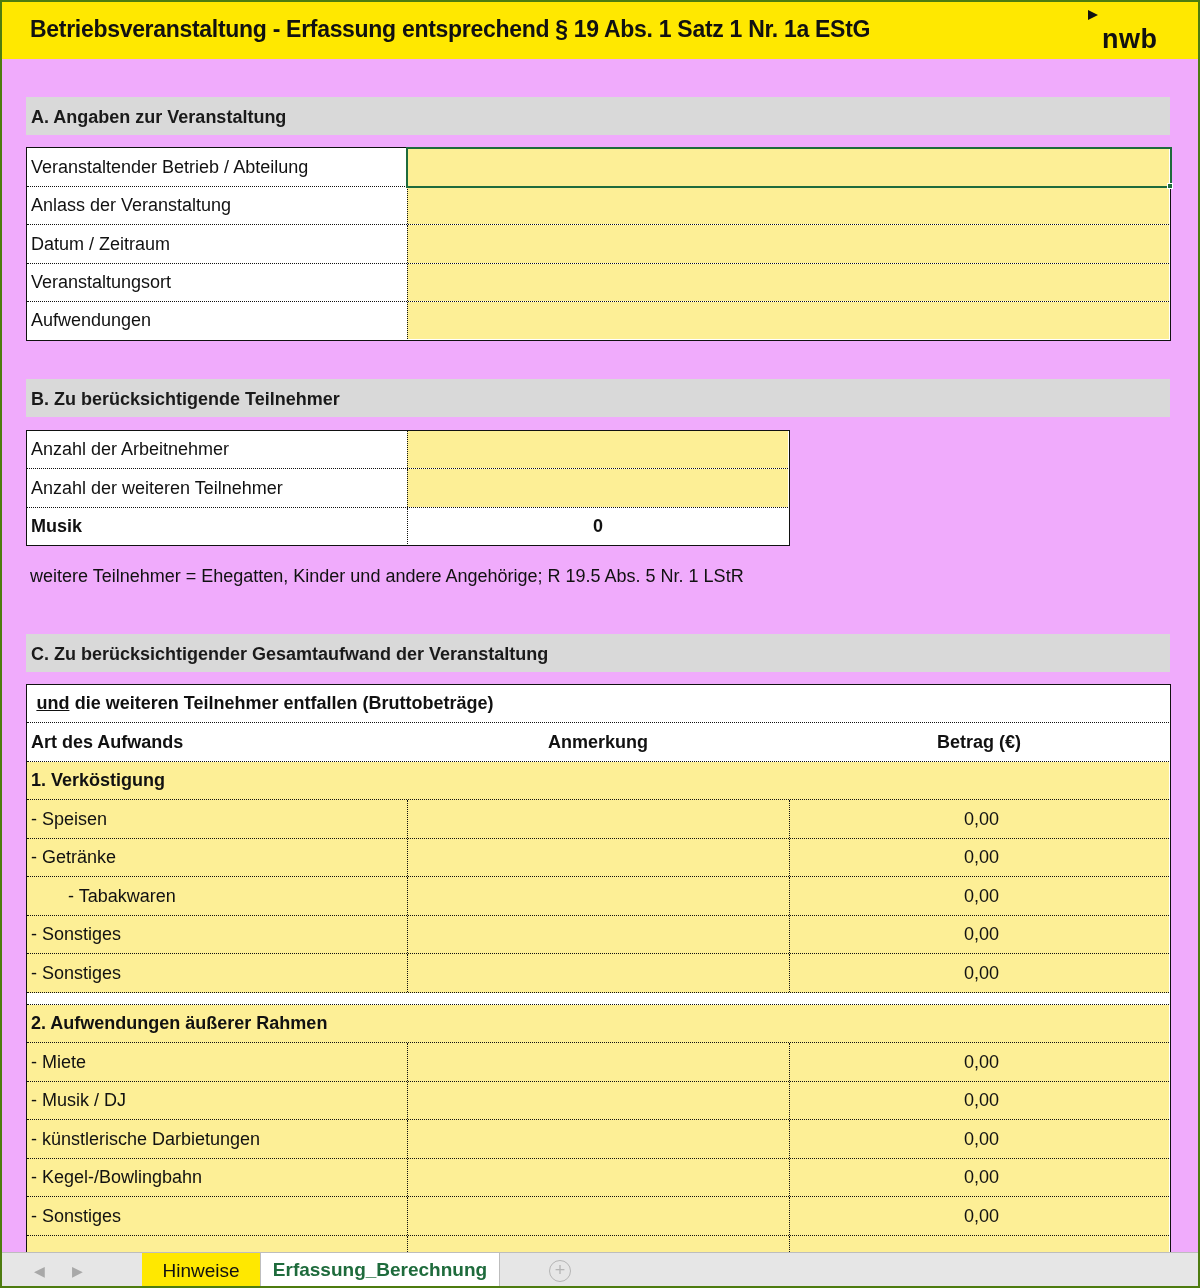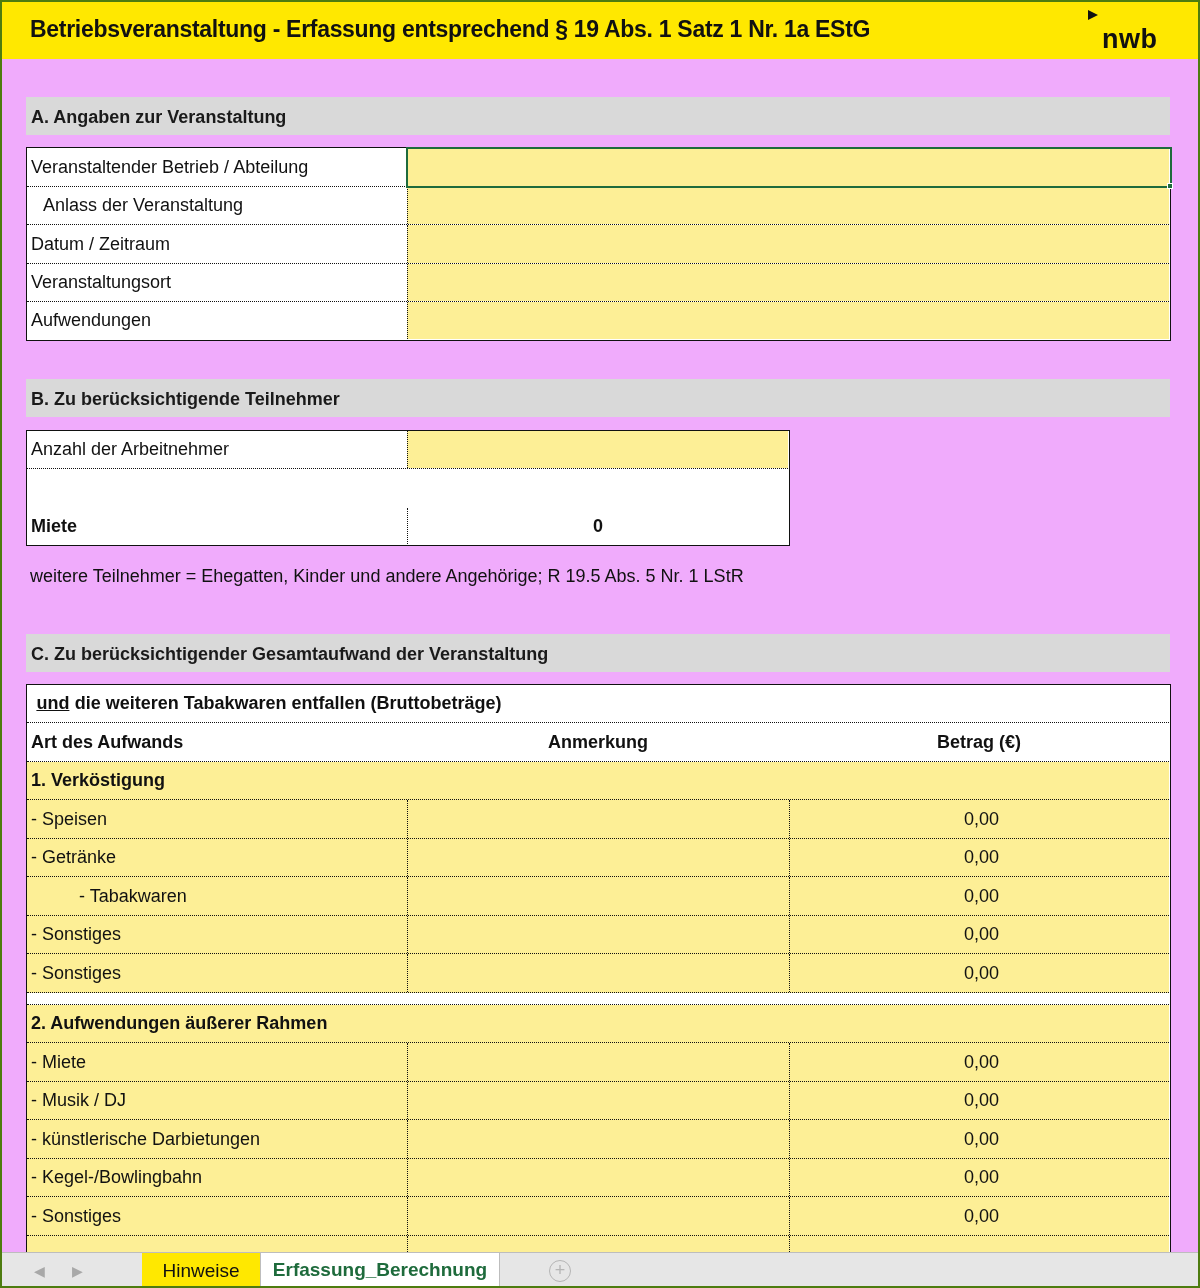--- a/index.html
+++ b/index.html
@@ -84,21 +84,21 @@
   <div class="section-header" style="top:95px;">
     <span>A. Angaben zur Veranstaltung</span>
   </div>
 
   <div class="grid" style="left:24px; top:145px; width:1145px; height:194px;">
     <div class="row dotted-bottom" style="top:0; width:1142px; height:39px;">
       <div class="cell label" style="left:0; width:380px;">Veranstaltender Betrieb / Abteilung</div>
       <div class="cell input vsep" style="left:380px; width:762px;"></div>
     </div>
     <div class="row dotted-bottom" style="top:39px; width:1142px; height:38px;">
-      <div class="cell label" style="left:12px; width:380px;">Anlass der Veranstaltung</div>
+      <div class="cell label" style="left:0; width:380px;">Anlass der Veranstaltung</div>
       <div class="cell input vsep" style="left:380px; width:762px;"></div>
     </div>
     <div class="row dotted-bottom" style="top:77px; width:1142px; height:39px;">
       <div class="cell label" style="left:0; width:380px;">Datum / Zeitraum</div>
       <div class="cell input vsep" style="left:380px; width:762px;"></div>
     </div>
     <div class="row dotted-bottom" style="top:116px; width:1142px; height:38px;">
       <div class="cell label" style="left:0; width:380px;">Veranstaltungsort</div>
       <div class="cell input vsep" style="left:380px; width:762px;"></div>
     </div>
@@ -112,38 +112,42 @@
 
   <div class="section-header" style="top:377px;">
     <span>B. Zu berücksichtigende Teilnehmer</span>
   </div>
 
   <div class="grid" style="left:24px; top:428px; width:764px; height:116px;">
     <div class="row dotted-bottom" style="top:0; width:761px; height:38px;">
       <div class="cell label" style="left:0; width:380px;">Anzahl der Arbeitnehmer</div>
       <div class="cell input vsep" style="left:380px; width:381px;"></div>
     </div>
+    <div class="row dotted-bottom" style="top:38px; width:761px; height:39px;">
+      <div class="cell label" style="left:0; width:380px;">Anzahl der weiteren Teilnehmer</div>
+      <div class="cell input vsep" style="left:380px; width:381px;"></div>
+    </div>
     <div class="row" style="top:77px; width:761px; height:36px;">
-      <div class="cell label bold" style="left:0; width:380px;">Miete</div>
+      <div class="cell label bold" style="left:0; width:380px;">Musik</div>
       <div class="cell vsep center bold" style="left:380px; width:381px;">0</div>
     </div>
   </div>
 
   <div id="note-text">weitere Teilnehmer = Ehegatten, Kinder und andere Angehörige; R 19.5 Abs. 5 Nr. 1 LStR</div>
 
   <div class="section-header" style="top:632px;">
     <span>C. Zu berücksichtigender Gesamtaufwand der Veranstaltung</span>
   </div>
 
   <div class="grid" style="left:24px; top:682px; width:1145px; height:600px; border-bottom:none;">
 
     <div class="row dotted-bottom" style="top:0; width:1142px; height:38px;">
       <div class="cell label bold" style="left:0; width:1142px;">
           <span style="text-decoration:underline; margin:0 0.3em;">und</span>
-          <span> die weiteren Tabakwaren entfallen (Bruttobeträge)</span>
+          <span> die weiteren Teilnehmer entfallen (Bruttobeträge)</span>
       </div>
     </div>
 
     <div class="row dotted-bottom" style="top:38px; width:1142px; height:39px;">
       <div class="cell center bold" style="left:380px; width:382px;">Anmerkung</div>
       <div class="cell label bold" style="left:0; width:380px;">Art des Aufwands</div>
       <div class="cell center bold" style="left:762px; width:380px;">Betrag (€)</div>
     </div>
 
     <div class="row dotted-bottom" style="top:77px; width:1142px; height:38px; background:#fdef96;padding-left:32px;">
@@ -154,21 +158,21 @@
       <div class="cell label" style="left:0; width:380px;">- Speisen</div>
       <div class="cell vsep" style="left:380px; width:382px;"></div>
       <div class="cell vsep num" style="left:762px; width:380px; padding-right:170px;">0,00</div>
     </div>
     <div class="row dotted-bottom" style="top:154px; width:1142px; height:38px; background:#fdef96;">
       <div class="cell label" style="left:0; width:380px;">- Getränke</div>
       <div class="cell vsep" style="left:380px; width:382px;"></div>
       <div class="cell vsep num" style="left:762px; width:380px; padding-right:170px;">0,00</div>
     </div>
     <div class="row dotted-bottom" style="top:192px; width:1142px; height:39px; background:#fdef96;">
-      <div class="cell label" style="left:12px; width:380px;padding-left:40px;">- Tabakwaren</div>
+      <div class="cell label" style="left:1px; width:380px;padding-left:40px;">- Tabakwaren</div>
       <div class="cell vsep" style="left:380px; width:382px;"></div>
       <div class="cell vsep num" style="left:762px; width:380px; padding-right:170px;">0,00</div>
     </div>
     <div class="row dotted-bottom" style="top:231px; width:1142px; height:38px; background:#fdef96;">
       <div class="cell label" style="left:0; width:380px;">- Sonstiges</div>
       <div class="cell vsep" style="left:380px; width:382px;"></div>
       <div class="cell vsep num" style="left:762px; width:380px; padding-right:170px;">0,00</div>
     </div>
     <div class="row dotted-bottom" style="top:269px; width:1142px; height:39px; background:#fdef96;">
       <div class="cell label" style="left:0; width:380px;">- Sonstiges</div>

